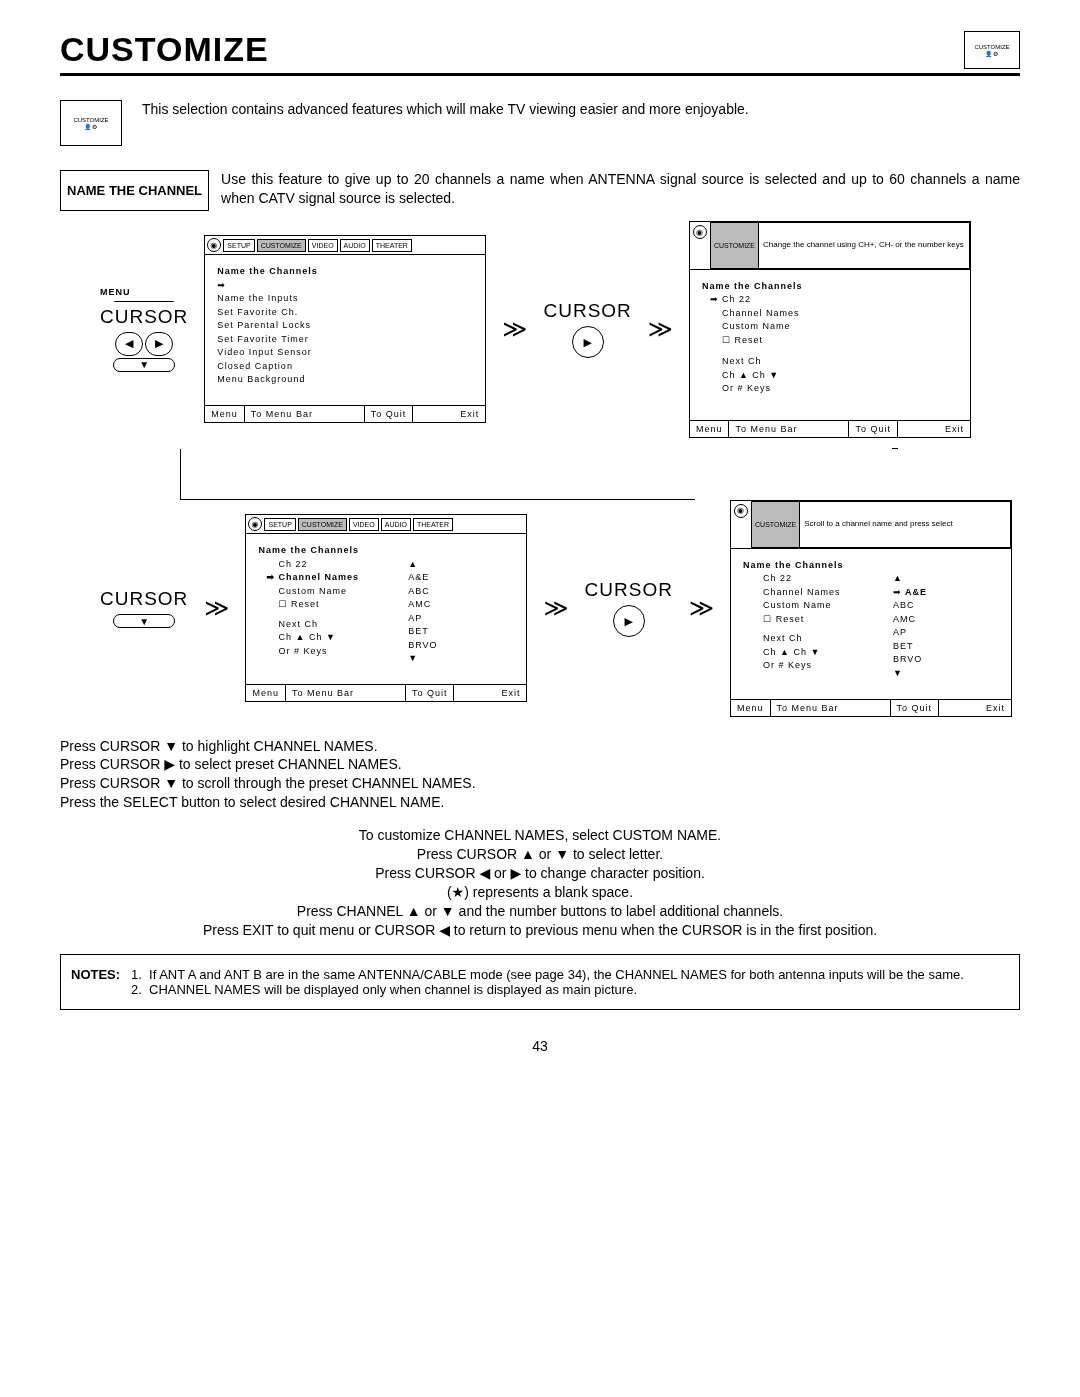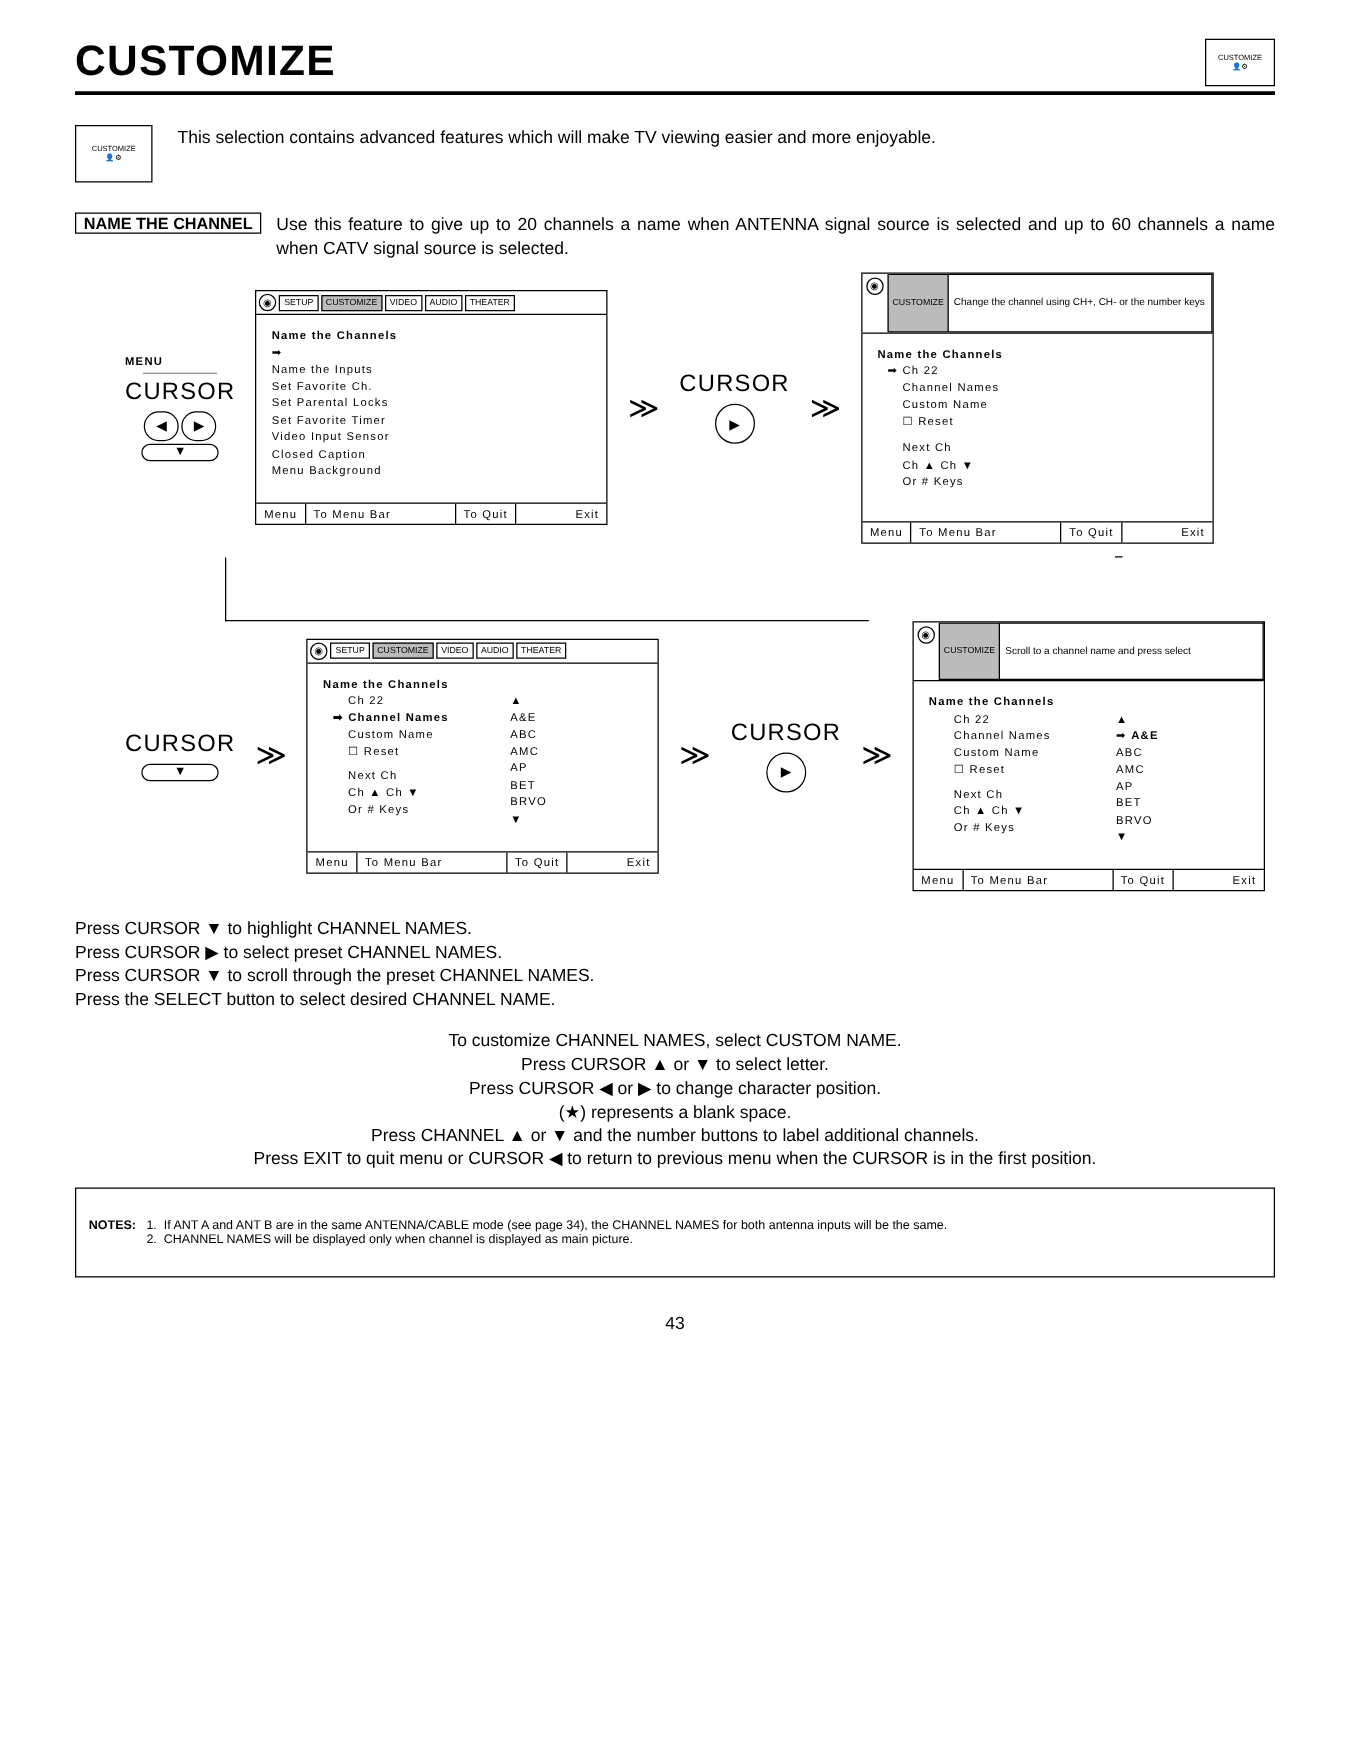--- a/index.html
+++ b/index.html
@@ -51,21 +51,21 @@
   .section-row {
     display: flex;
     align-items:flex-start;
     gap: 12px;
     margin-bottom: 10px;
   }
   .section-label {
     border: 1px solid #000;
     font-weight: bold;
     font-size: 13px;
-    padding: 0 6px;
+    padding: 12px 6px;
     white-space: nowrap;
   }
   .section-text {
     font-size: 14px;
     line-height: 1.35;
     text-align: justify;
   }
   .screens-row {
     display: flex;
     justify-content: flex-start;
@@ -161,22 +161,22 @@
     margin-top:-10px;
   }
   .instructions {
     font-size:14px;
     line-height:1.35;
     margin-top:14px;
   }
   .instructions p { margin: 0 0 14px 0; }
   .notes-box {
     border:1.5px solid #000;
-    padding:24px 10px;
-    font-size:10px;
+    padding:12px 10px;
+    font-size:13px;
     text-align:justify;
     margin-top:14px;
   }
   .notes-box strong { font-weight:bold; }
   .page-num { text-align:center; margin-top:28px; font-size:14px; }
   .two-col { display:flex; gap:20px; }
   .col-left { width:55%; }
   .col-right { width:45%; }
   .chan-list div { white-space:nowrap;}
   .screen-info {

